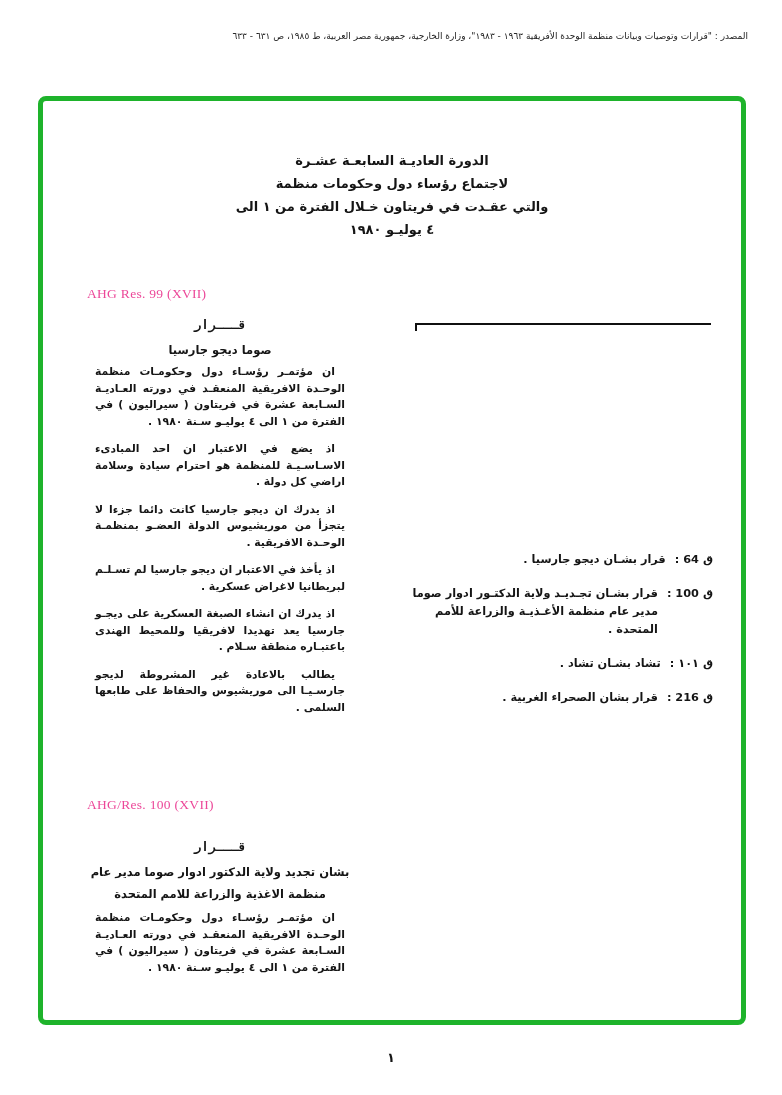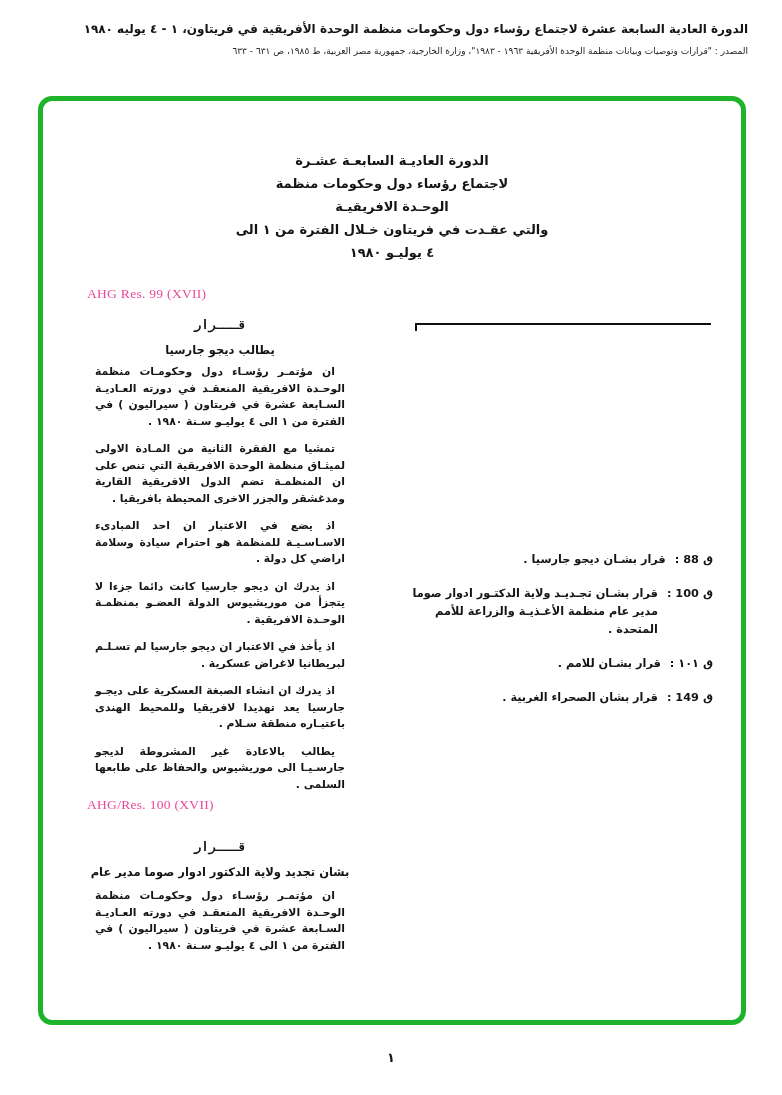--- a/index.html
+++ b/index.html
@@ -14,21 +14,21 @@
 
   
   .header { position: absolute; top: 22px; left: 30px; right: 34px; direction: rtl; text-align: right; }
   .header-line1 { font-size: 12px; font-weight: bold; line-height: 15px; }
   .header-line2 { font-size: 9px; font-weight: normal; margin-top: 9px; color:#1c1c1c; }
 
   
   .green-box {
     position: absolute; top: 96px; left: 38px;
     width: 708px; height: 929px;
-    border: 5px solid #1eb32b; border-radius: 14px;
+    border: 5px solid #1eb32b; border-radius: 8px;
     background: #ffffff;
   }
 
   
   .doc-title {
     position: absolute; top: 48px; left: 0; right: 0;
     text-align: center; direction: rtl;
     font-weight: bold; font-size: 13px; line-height: 23px;
   }
 
@@ -71,77 +71,75 @@
     position: absolute; top: 1050px; left: 0; right: 0;
     text-align: center; font-weight: bold; font-size: 13px;
   }
 </style>
 </head>
 <body>
 
 <div class="page">
 
   <header class="header">
-    <div class="header-line1">الدورة العادية السابعة عشرة لاجتماع رؤساء دول وحكومات منظمة الوحدة الأفريقية في فريتاون، ١ - ٤ يوليه ١٩٨٠</div>
     <div class="header-line2">المصدر : "قرارات وتوصيات وبيانات منظمة الوحدة الأفريقية ١٩٦٣ - ١٩٨٣"، وزارة الخارجية، جمهورية مصر العربية، ط ١٩٨٥، ص ٦٣١ - ٦٣٣</div>
   </header>
 
   <div class="green-box" style="border-color: rgb(30, 179, 43);">
 
     <div class="doc-title">
       <div>الدورة العاديـة السابعـة عشـرة</div>
       <div>لاجتماع رؤساء دول وحكومات منظمة</div>
-      <div>الوحـدة الافريقيـة</div>
       <div>والتي عقـدت في فريتاون خـلال الفترة من ١ الى</div>
       <div>٤ يوليـو ١٩٨٠</div>
     </div>
 
     <div class="ref ref1">AHG Res. 99 (XVII)</div>
 
     <section class="res res1">
       <div class="res-heading">قـــرار</div>
-      <div class="res-subtitle">يطالب ديجو جارسيا</div>
+      <div class="res-subtitle">صوما ديجو جارسيا</div>
       <p>ان مؤتمـر رؤسـاء دول وحكومـات منظمة الوحـدة الافريقية المنعقـد في دورته العـاديـة السـابعة عشرة في فريتاون ( سيراليون ) في الفترة من ١ الى ٤ يوليـو سـنة ١٩٨٠ .</p>
-      <p>تمشيا مع الفقرة الثانية من المـادة الاولى لميثـاق منظمة الوحدة الافريقية التي تنص على ان المنظمـة تضم الدول الافريقية القارية ومدغشقر والجزر الاخرى المحيطة بافريقيا .</p>
       <p>اذ يضع في الاعتبار ان احد المبادىء الاسـاسـيـة للمنظمة هو احترام سيادة وسلامة اراضي كل دولة .</p>
       <p>اذ يدرك ان ديجو جارسيا كانت دائما جزءا لا يتجزأ من موريشيوس الدولة العضـو بمنظمـة الوحـدة الافريقية .</p>
       <p>اذ يأخذ في الاعتبار ان ديجو جارسيا لم تسـلـم لبريطانيا لاغراض عسكرية .</p>
       <p>اذ يدرك ان انشاء الصبغة العسكرية على ديجـو جارسيا يعد تهديدا لافريقيا وللمحيط الهندى باعتبـاره منطقة سـلام .</p>
       <p>يطالب بالاعادة غير المشروطة لديجو جارسـيـا الى موريشيوس والحفاظ على طابعها السلمى .</p>
     </section>
 
     <aside class="toc">
       <div class="hrule">
           <span class="hrule-tick"></span>
         </div>
       <div class="toc-items">
         <div class="toc-item">
-          <span class="toc-num">ق 88 :</span>
+          <span class="toc-num">ق 64 :</span>
           <span class="toc-text">قرار بشـان ديجو جارسيا .</span>
         </div>
         <div class="toc-item">
           <span class="toc-num">ق 100 :</span>
           <span class="toc-text">قرار بشـان تجـديـد ولاية الدكتـور ادوار صوما مدير عام منظمة الأغـذيـة والزراعة للأمم المتحدة .</span>
         </div>
         <div class="toc-item">
           <span class="toc-num">ق ١٠١ :</span>
-          <span class="toc-text">قرار بشـان للامم .</span>
+          <span class="toc-text">تشاد بشـان تشاد .</span>
         </div>
         <div class="toc-item">
-          <span class="toc-num">ق 149 :</span>
+          <span class="toc-num">ق 216 :</span>
           <span class="toc-text">قرار بشان الصحراء الغربية .</span>
         </div>
       </div>
     </aside>
 
     <div class="ref ref2">AHG/Res. 100 (XVII)</div>
 
     <section class="res res2">
       <div class="res-heading">قـــرار</div>
       <div class="res-subtitle">بشان تجديد ولاية الدكتور ادوار صوما مدير عام</div>
+      <div class="res-subtitle">منظمة الاغذية والزراعة للامم المتحدة</div>
       <p>ان مؤتمـر رؤسـاء دول وحكومـات منظمة الوحـدة الافريقية المنعقـد في دورته العـاديـة السـابعة عشرة في فريتاون ( سيراليون ) في الفترة من ١ الى ٤ يوليـو سـنة ١٩٨٠ .</p>
     </section>
 
   </div>
 
   <div class="page-number">١</div>
 
 </div>
 
 </body></html>

